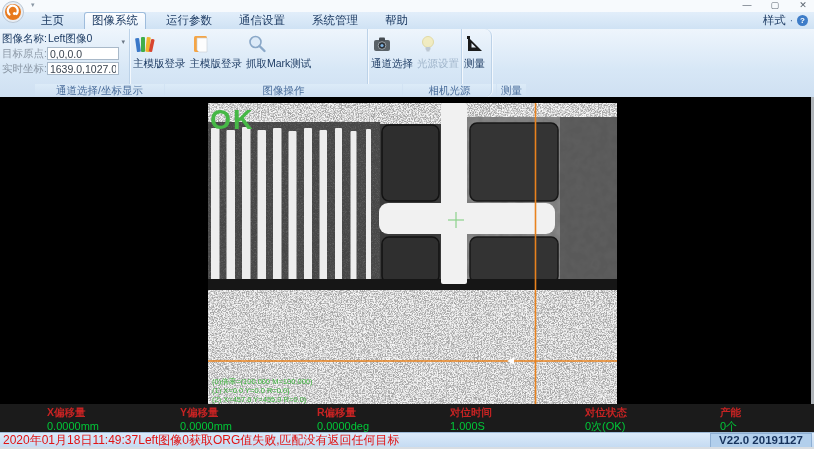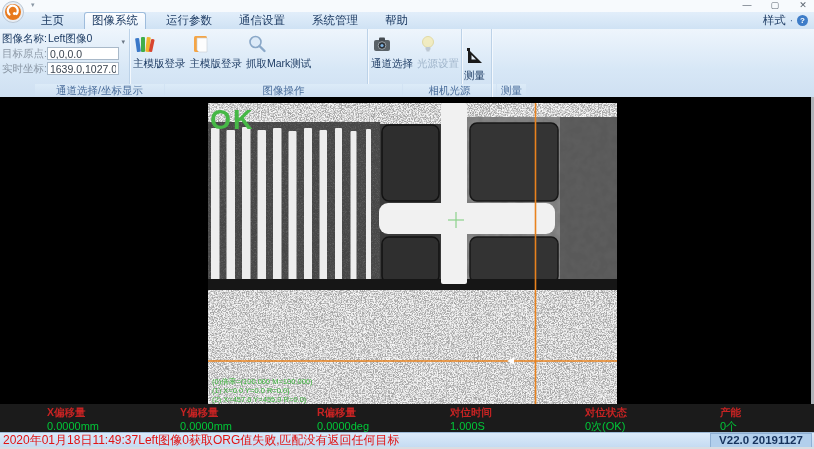--- a/index.html
+++ b/index.html
@@ -40,21 +40,21 @@
   .flabel { font-size:10.5px; color:#8c98a6; flex:none; }
   .flabel.dark { color:#1e3c64; }
   .combo { display:flex; align-items:flex-end; font-size:10.5px; color:#1e3c64; cursor:pointer;
            border:1px solid transparent; flex:1;gap:24px; }
   .combo .cval { flex:1; overflow:hidden; }
   .combo .carrow { font-size:7px; color:#6a7684; margin-right:3px; }
   .finput { width:72px; height:13px; background:#fff; border:1px solid #a9b9c9; font-size:10.5px;
             color:#3a4document0; color:#3a4450; padding:0 2px; font-family:"Liberation Sans",sans-serif;text-decoration:underline; }
   .g-ops { width:238px; display:flex; padding:1px 0 13px 1px; }
   .g-cam { width:94px; display:flex; padding:1px 0 13px 1px; }
-  .g-meas { width:30px; display:flex; padding:13px 0 13px 0; }
+  .g-meas { width:30px; display:flex; padding:1px 0 13px 0;border-radius:7px; }
   .g-fill { flex:1; border-right:none; box-shadow:none; }
   .rbtn { display:flex; flex-direction:column; padding:1px 2px 0 2px;
           font-size:10.5px; color:#1e3c64; cursor:pointer; white-space:nowrap; }
   .rbtn .icon { width:22px; height:22px; margin:2px 0 2px; }
   .rbtn .blabel { line-height:12px; }
   .rbtn.disabled { color:#9fb4ca; cursor:default; }
   .rbtn.disabled .icon { opacity:.5; }
 
   
   .viewport { position:absolute; left:0; top:97px; width:814px; height:307px; background:#000; }

